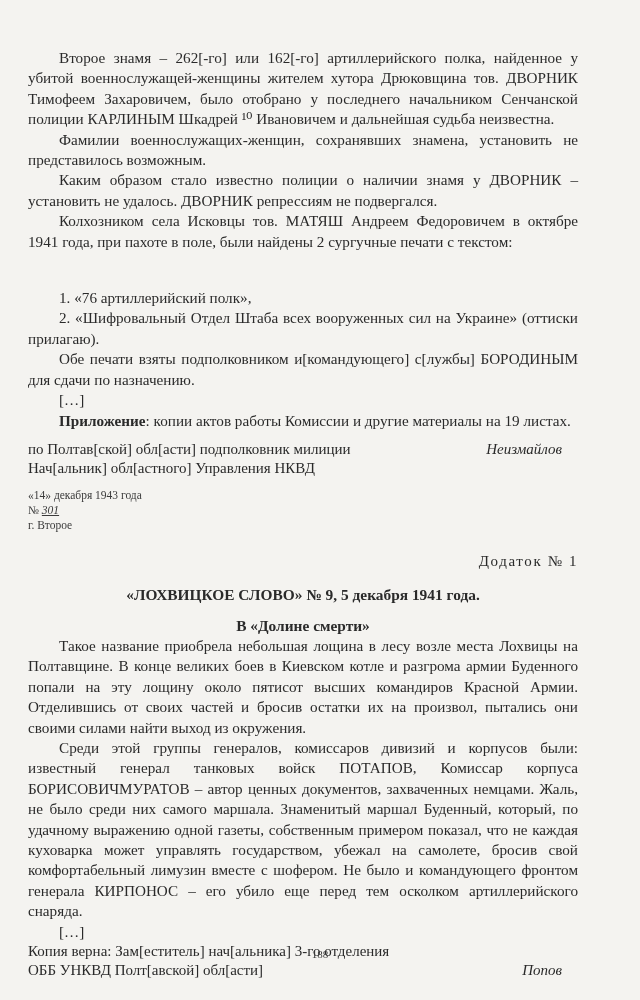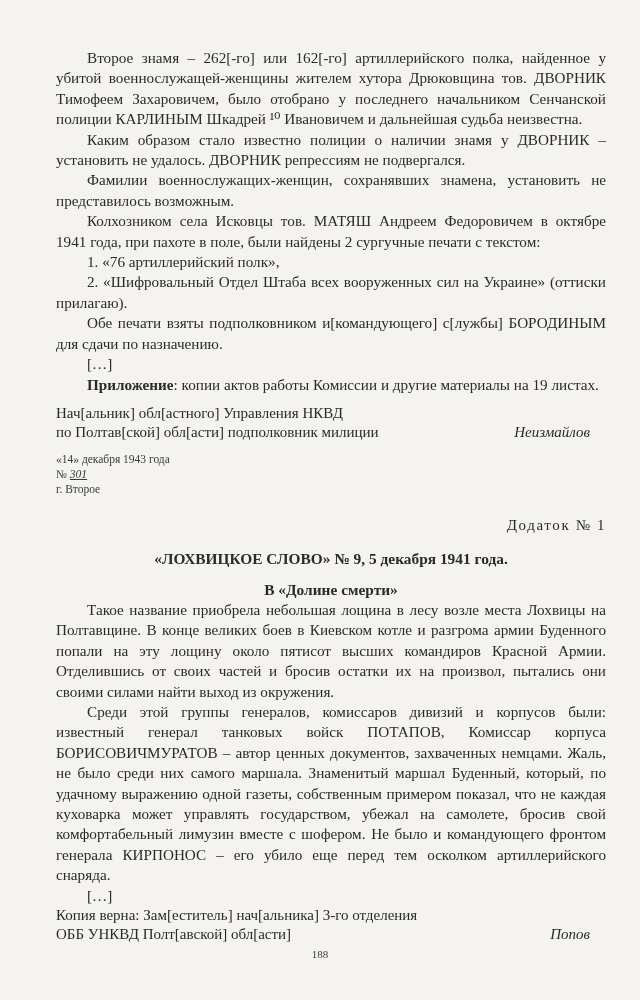--- a/index.html
+++ b/index.html
@@ -3,57 +3,57 @@
 <meta charset="utf-8">
 <style>
   html, body { margin: 0; padding: 0; }
   body {
     width: 640px; height: 1000px; overflow: hidden;
     background: #f4f3f0;
     font-family: "Liberation Serif", "DejaVu Serif", serif;
     color: #2a2a2a;
     position: relative;
   }
-  .page { position: absolute; left: 56px; top: 48px; width: 550px; }
+  .page { position: absolute; left: 28px; top: 48px; width: 550px; }
   p { margin: 0; font-size: 15.2px; line-height: 20.4px; text-align: justify; }
   .ind { text-indent: 31px; }
-  .li { padding-left: 31px; text-indent: 0; }
+  .li { padding-left: 31px; text-indent: 0; margin-top: 36px; }
   .ell { padding-left: 31px; }
   .sig { display: flex; justify-content: space-between; align-items: flex-end; font-size: 15px; line-height: 19px; }
   .sig .name { font-style: italic; padding-right: 16px; }
   .small { font-size: 11.5px; line-height: 15px; color: #3a3a3a; }
   .addendum { text-align: right; font-size: 15px; letter-spacing: 1.6px; margin-top: 20px; }
   .title { text-align: center; font-weight: bold; font-size: 15.4px; line-height: 21px; }
   .pageno { position: absolute; left: 0; right: 0; top: 948px; text-align: center; font-size: 11px; color: #3a3a3a; }
   .ital { }
   .u { text-decoration: underline; font-style: italic; }
 </style>
 </head>
 <body>
 
 <div class="page">
   <p class="ind">Второе знамя – 262[-го] или 162[-го] артиллерийского полка, найденное у убитой военнослужащей-женщины жителем хутора Дрюковщина тов. ДВОРНИК Тимофеем Захаровичем, было отобрано у последнего начальником Сенчанской полиции КАРЛИНЫМ Шкадрей ¹⁰ Ивановичем и дальнейшая судьба неизвестна.</p>
+  <p class="ind">Фамилии военнослужащих-женщин, сохранявших знамена, установить не представилось возможным.</p>
   <p class="ind">Каким образом стало известно полиции о наличии знамя у ДВОРНИК – установить не удалось. ДВОРНИК репрессиям не подвергался.</p>
-  <p class="ind">Фамилии военнослужащих-женщин, сохранявших знамена, установить не представилось возможным.</p>
   <p class="ind">Колхозником села Исковцы тов. МАТЯШ Андреем Федоровичем в октябре 1941 года, при пахоте в поле, были найдены 2 сургучные печати с текстом:</p>
   <p class="li">1. «76 артиллерийский полк»,</p>
   <p class="ind">2. «Шифровальный Отдел Штаба всех вооруженных сил на Украине» (оттиски прилагаю).</p>
   <p class="ind">Обе печати взяты подполковником и[командующего] с[лужбы] БОРОДИНЫМ для сдачи по назначению.</p>
   <p class="ell">[…]</p>
   <p class="ind"><b>Приложение</b><span>: копии актов работы Комиссии и другие материалы на 19 листах.</span></p>
 
   <div style="height:9px"></div>
   <div>
     <div class="sig">
-        <span>Нач[альник] обл[астного] Управления НКВД</span>
-      </div>
-    <div class="sig">
       <span>по Полтав[ской] обл[асти] подполковник милиции</span>
       <span class="name">Неизмайлов</span>
     </div>
+    <div class="sig">
+        <span>Нач[альник] обл[астного] Управления НКВД</span>
+      </div>
   </div>
 
   <div style="height:10px"></div>
   <div class="small">
     <div><span class="ital">«14»</span><span> декабря 1943 года</span></div>
     <div><span>№ </span><span class="u">301</span></div>
     <div>г. Второе</div>
   </div>
 
   <div class="addendum">Додаток № 1</div>

